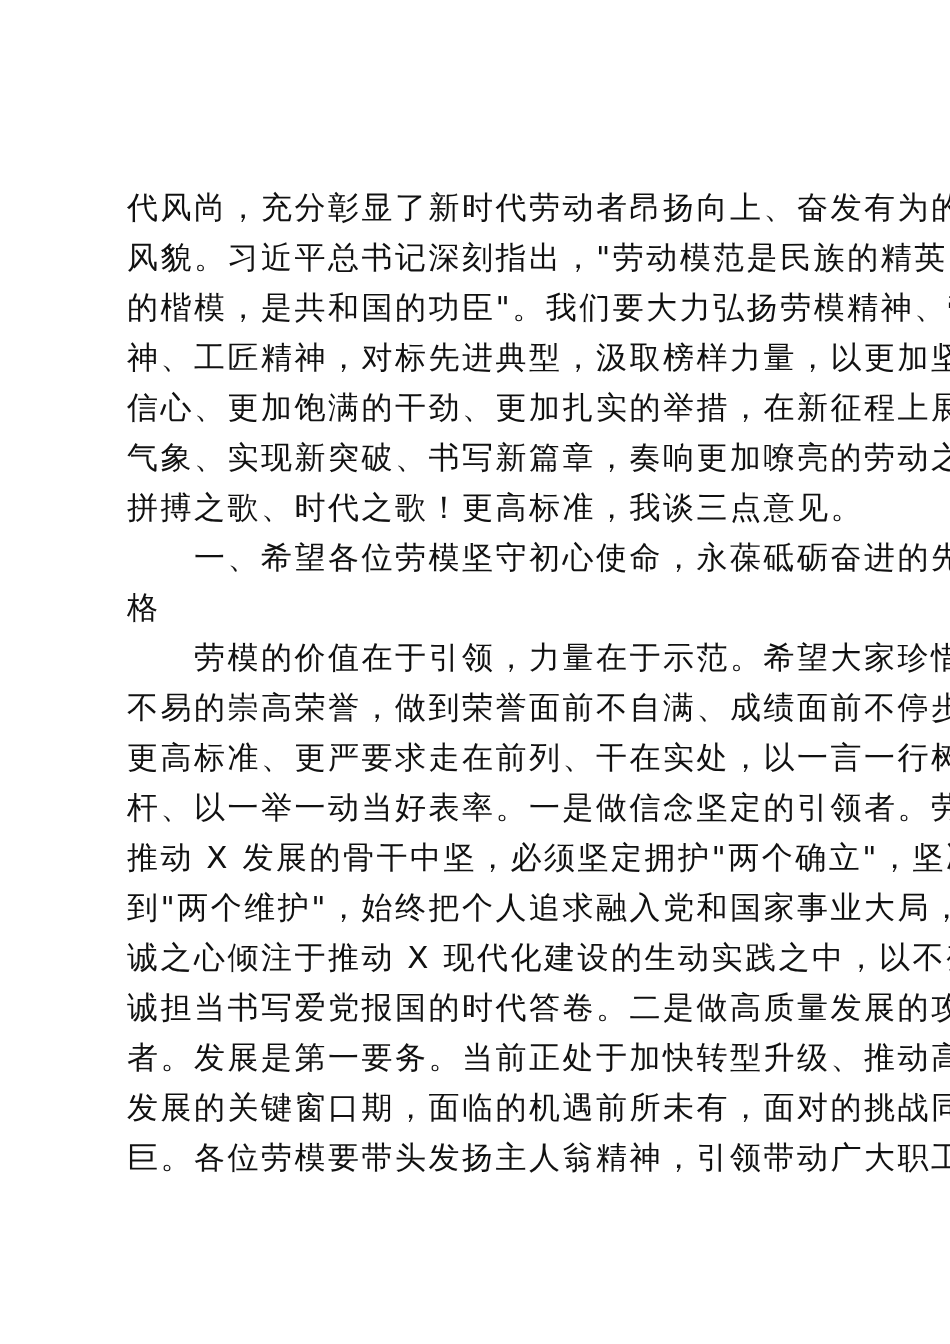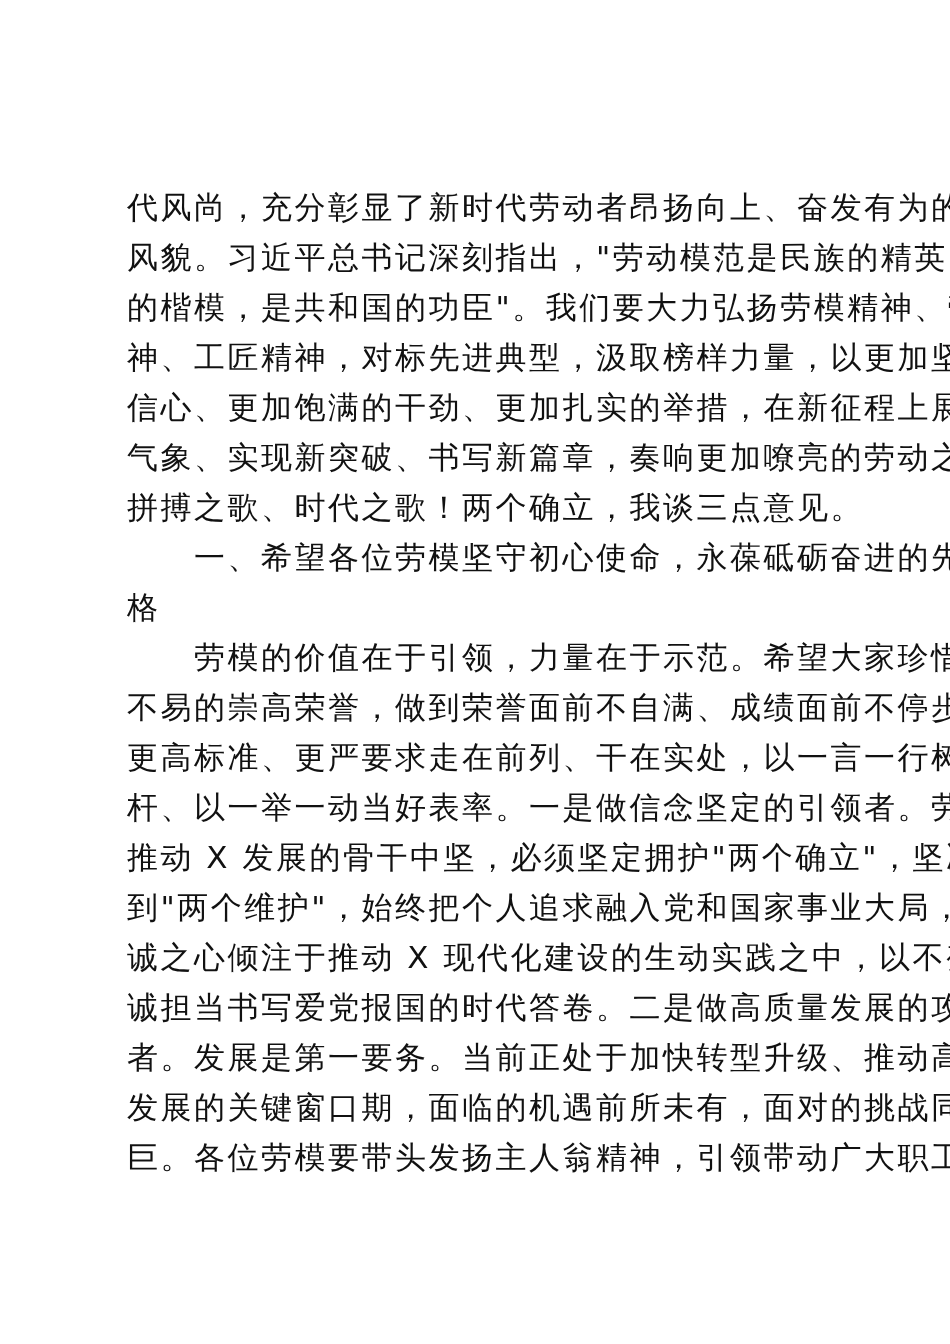--- a/index.html
+++ b/index.html
@@ -54,21 +54,21 @@
 <div class="page">
   <div class="text-block">
 
     <div class="paragraph">
       <span class="line">代风尚，充分彰显了新时代劳动者昂扬向上、奋发有为的精神</span>
       <span class="line">风貌。习近平总书记深刻指出，"劳动模范是民族的精英、人民</span>
       <span class="line">的楷模，是共和国的功臣"。我们要大力弘扬劳模精神、劳动精</span>
       <span class="line">神、工匠精神，对标先进典型，汲取榜样力量，以更加坚定的</span>
       <span class="line">信心、更加饱满的干劲、更加扎实的举措，在新征程上展现新</span>
       <span class="line">气象、实现新突破、书写新篇章，奏响更加嘹亮的劳动之歌、</span>
-      <span class="line last">拼搏之歌、时代之歌！两个确立，我谈三点意见。</span>
+      <span class="line last">拼搏之歌、时代之歌！更高标准，我谈三点意见。</span>
     </div>
 
     <div class="paragraph heading">
       <span class="line indent">一、希望各位劳模坚守初心使命，永葆砥砺奋进的先锋品</span>
       <span class="line last">格</span>
     </div>
 
     <div class="paragraph">
       <span class="line indent">劳模的价值在于引领，力量在于示范。希望大家珍惜来之</span>
       <span class="line">不易的崇高荣誉，做到荣誉面前不自满、成绩面前不停步，以</span>

